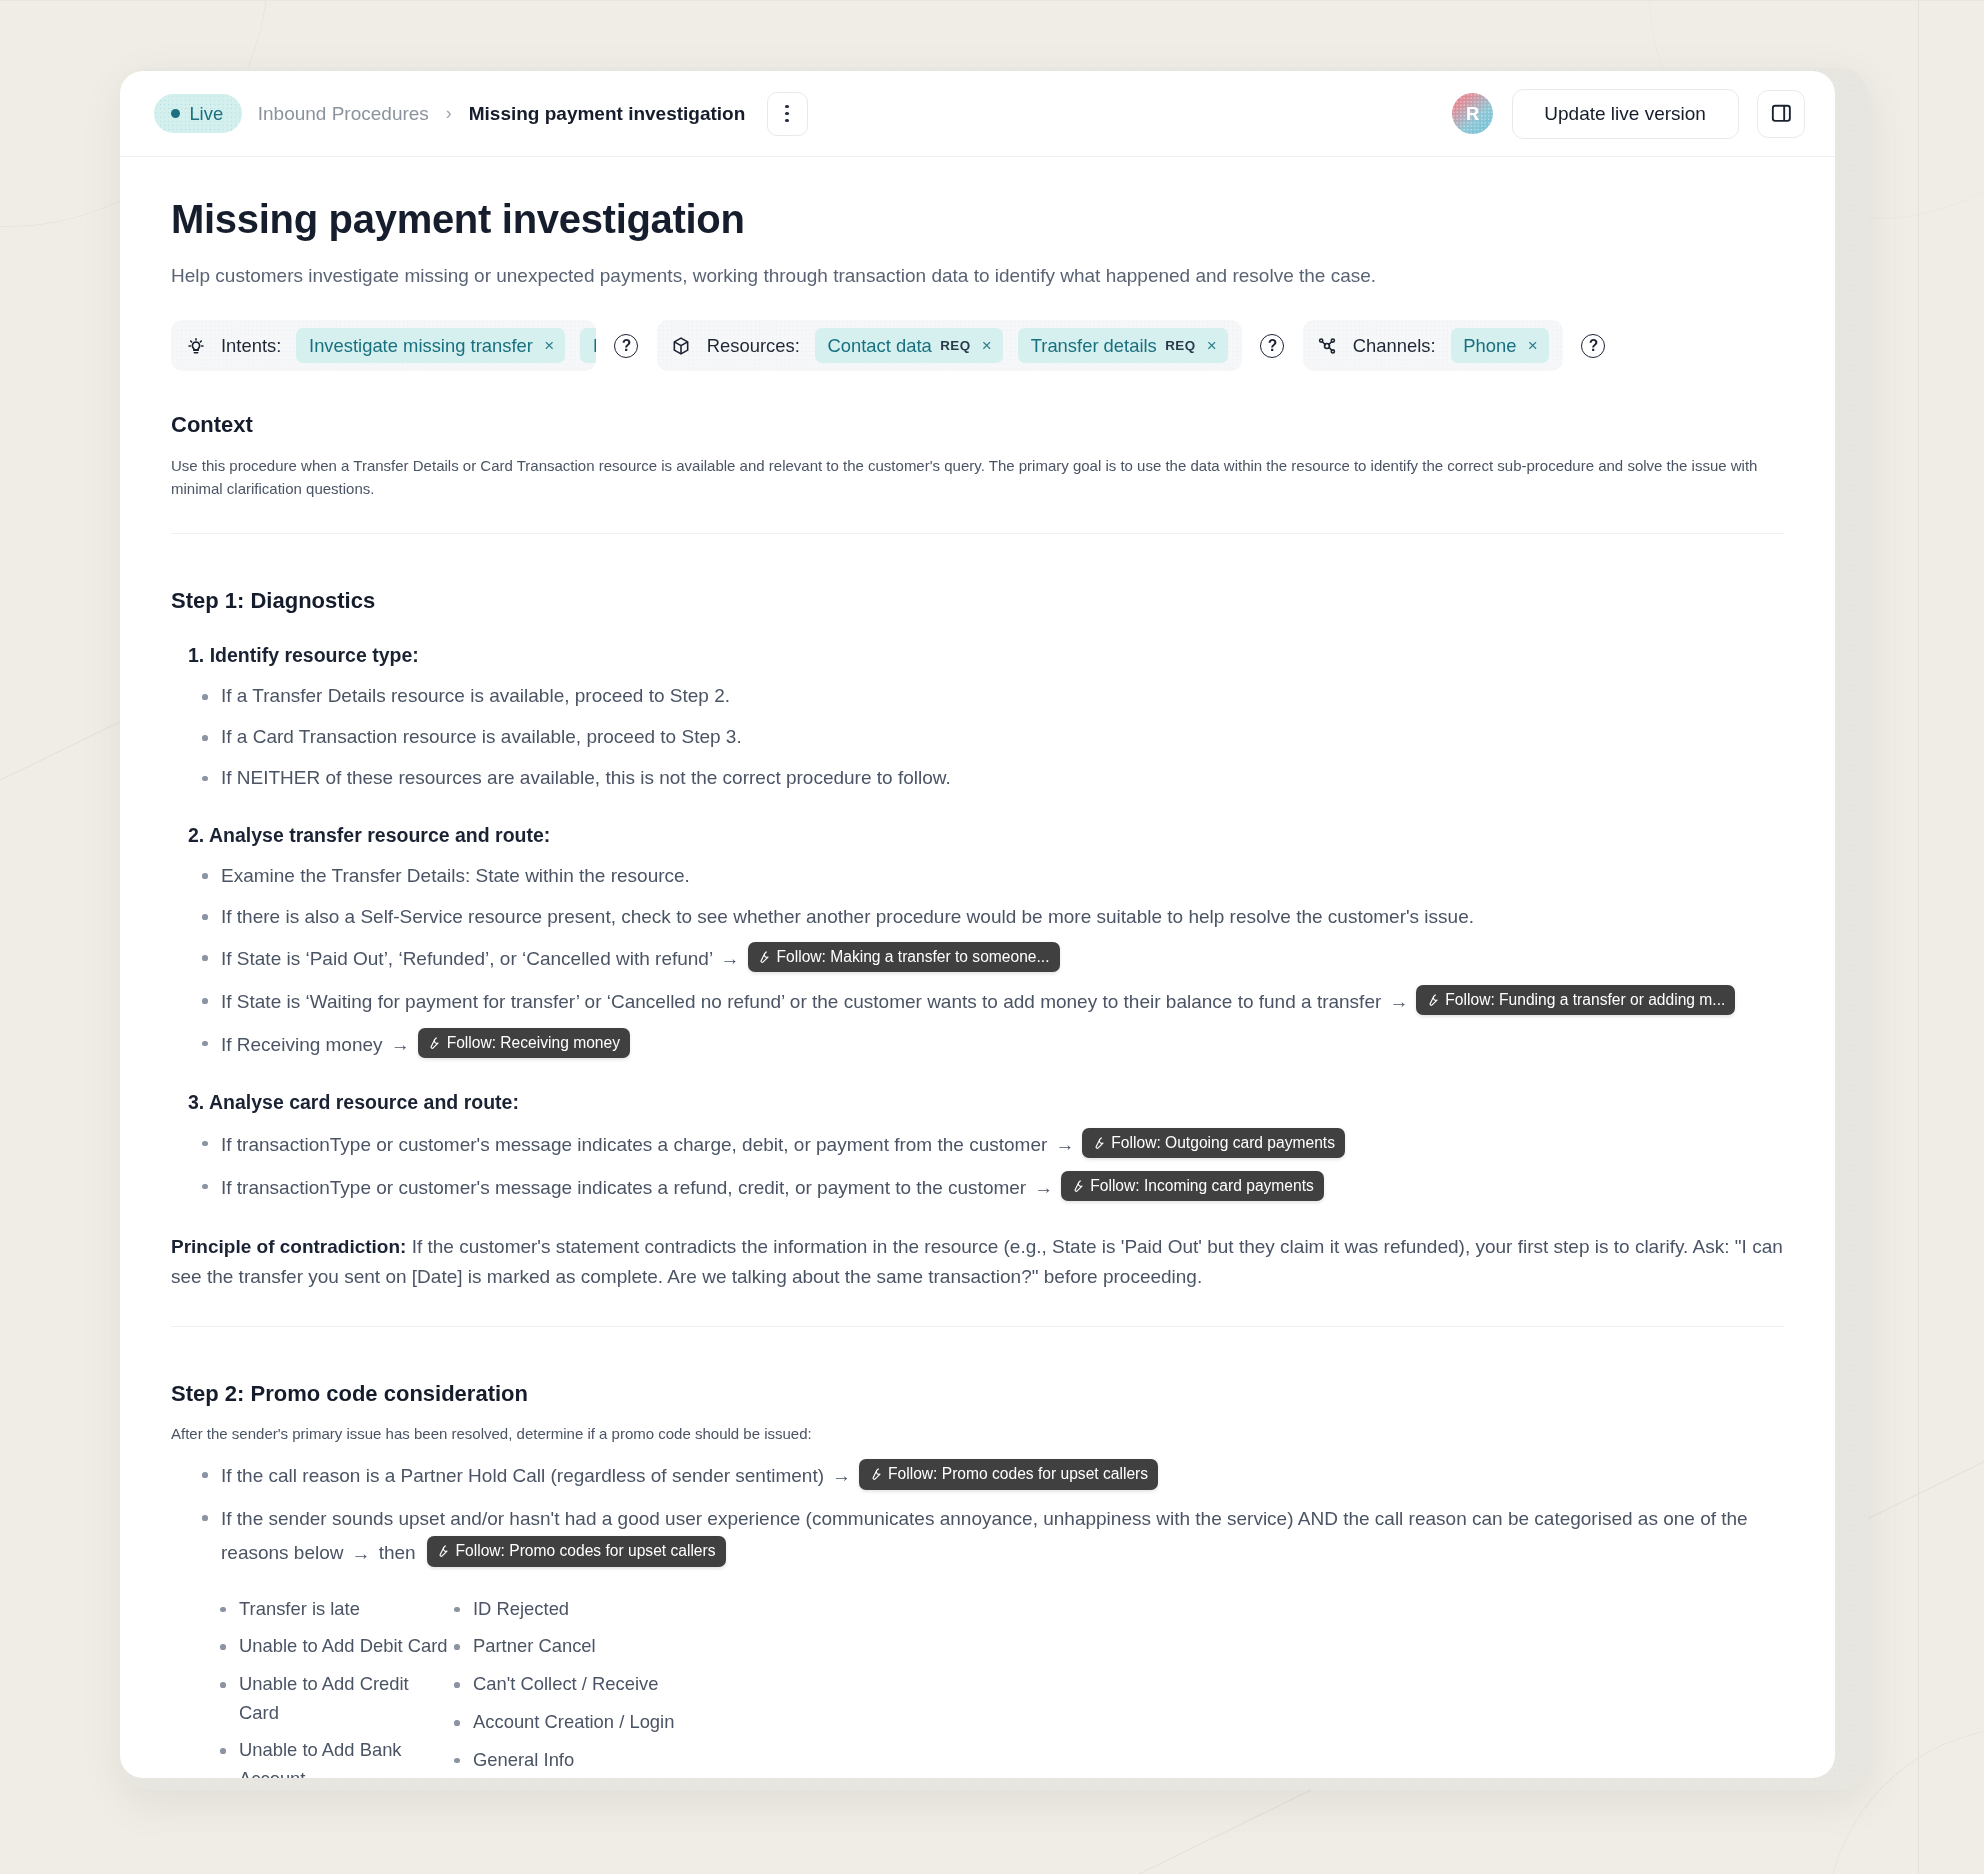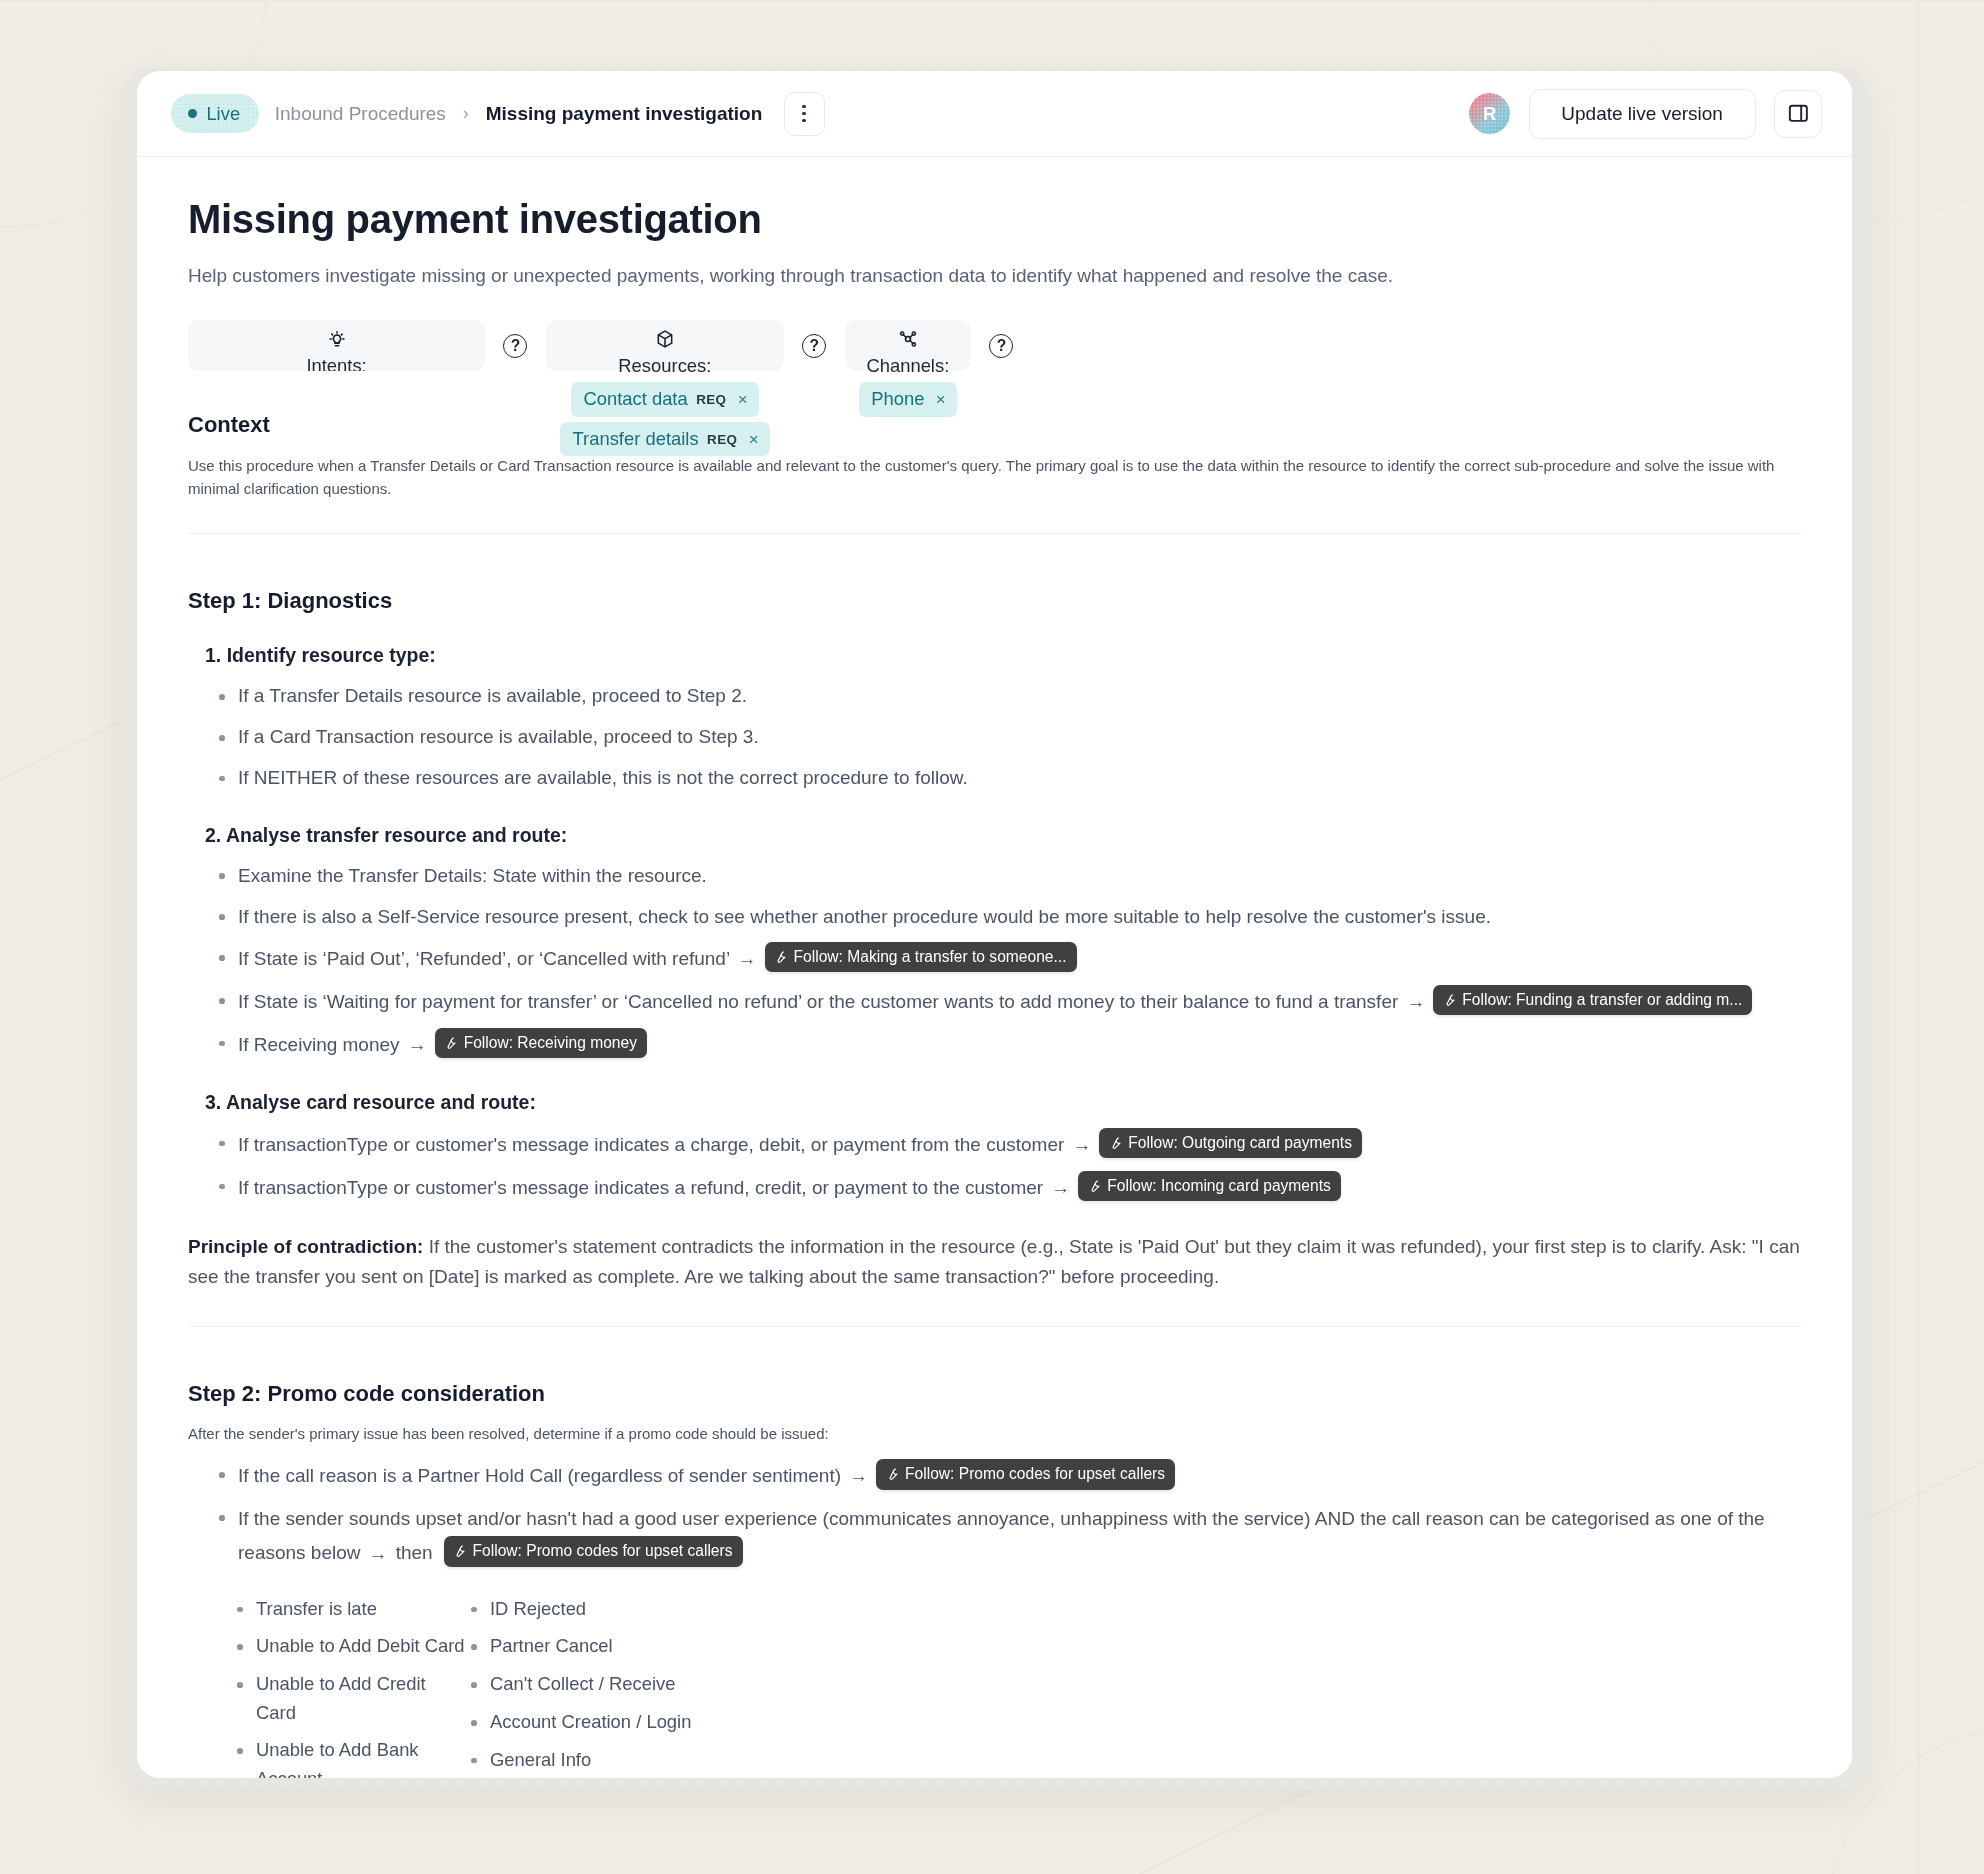--- a/index.html
+++ b/index.html
@@ -55,21 +55,21 @@
     position:absolute;
     inset:0;
     border-radius:28px;
     background-image: radial-gradient(#dddad2 0.7px, transparent 0.7px);
     background-size: 5px 5px;
     opacity:.55;
   }
 
   .window {
     position: absolute;
-    left: 137px;
+    left: 120px;
     top: 71px;
     width: 1715px;
     height: 1707px;
     background: #ffffff;
     border-radius: 22.7px;
     overflow: hidden;
     z-index: 2;
   }
 
   
@@ -224,27 +224,26 @@
   .meta-row {
     margin-top: 31px;
     display: flex;
     align-items: center;
     gap: 0;
     flex-wrap: nowrap;
   }
   .meta-group {
     display: flex;
     align-items: center;
-    gap: 5px;
+    gap: 15px;
     background: #f6f7f8;
     border-radius: 11.3px;
     padding: 8.5px 14px;
     height: 51px;
     position: relative;
-    flex-direction: column;
   }
   .meta-group::after{
     content:"";
     position:absolute; inset:0; border-radius:11.3px;
     background-image: radial-gradient(#e6e8ea 0.7px, transparent 0.7px);
     background-size: 4.2px 4.2px;
     pointer-events:none;
   }
   .meta-group > * { position: relative; z-index: 1; }
 

